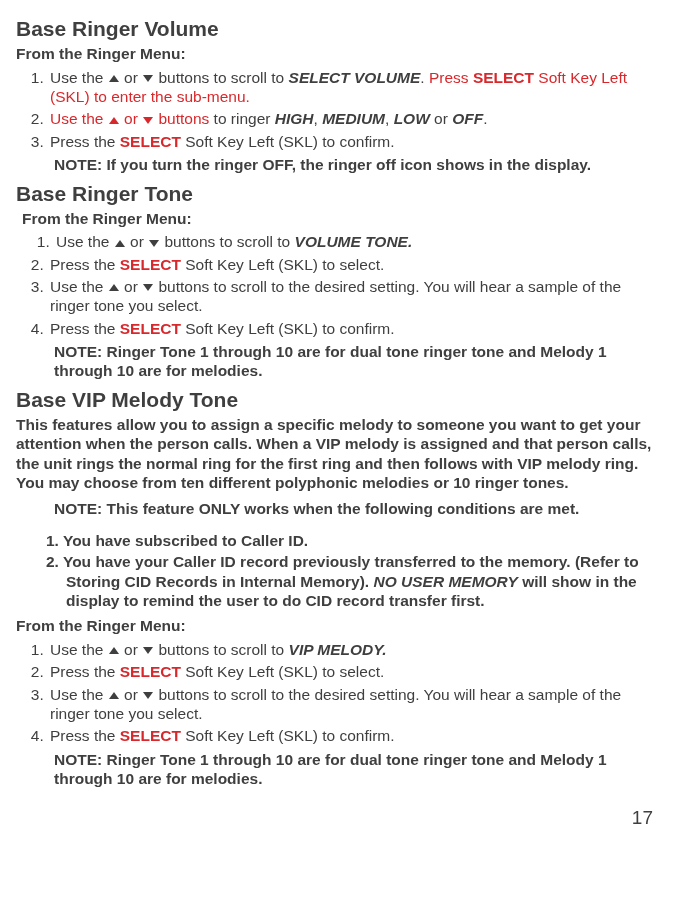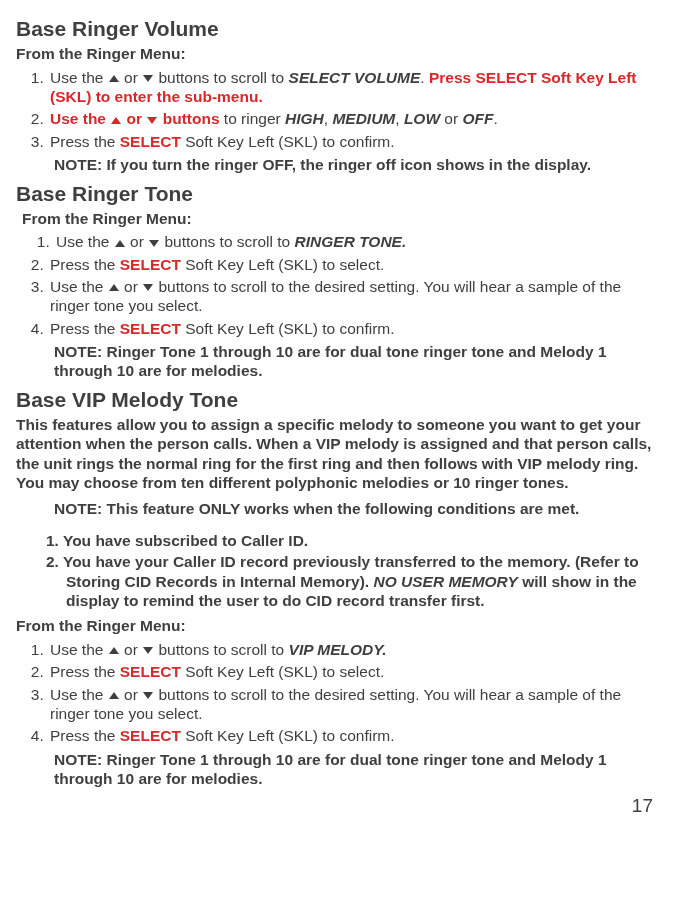--- a/index.html
+++ b/index.html
@@ -24,21 +24,21 @@
     color: #3f3f3f;
   }
   ol {
     margin: 0 0 0 0;
     padding: 0 0 0 32px;
   }
   ol li {
     margin: 1px 0 3px 0;
     padding-left: 2px;
   }
-  .red { color: #d9282c; font-weight: bold; }
+  .red { color: #d9282c; }
   .bi { font-style: italic; font-weight: bold; }
   .b { font-weight: bold; }
   .up, .dn {
     display: inline-block;
     width: 0; height: 0;
     border-left: 5px solid transparent;
     border-right: 5px solid transparent;
     vertical-align: middle;
     margin: 0 1px;
   }
@@ -62,21 +62,21 @@
   .notelist {
     font-weight: bold;
     margin: 2px 0 2px 30px;
     padding-left: 20px;
     text-indent: -20px;
   }
   .pagenum {
     text-align: right;
     font-size: 19px;
     color: #3f3f3f;
-    margin-top: 6px;
+    margin-top: 18px;
   }
 </style>
 </head>
 <body>
 
 <h2>Base Ringer Volume</h2>
 <div class="subhead">From the Ringer Menu:</div>
 <ol>
   <li>
     <span>Use the </span><span class="up"></span><span> or </span><span class="dn"></span><span> buttons to scroll to </span><span class="bi">SELECT VOLUME</span><span>. </span><span class="red">Press </span><span class="red b">SELECT</span><span class="red"> Soft Key Left (SKL) to enter the sub-menu.</span>
@@ -87,21 +87,21 @@
   <li>
     <span>Press the </span><span class="red b">SELECT</span><span> Soft Key Left (SKL) to confirm.</span>
   </li>
 </ol>
 <div class="note">NOTE: If you turn the ringer OFF, the ringer off icon shows in the display.</div>
 
 <h2>Base Ringer Tone</h2>
 <div class="subhead" style="margin-left:6px">From the Ringer Menu:</div>
 <ol style="padding-left:38px">
   <li>
-    <span>Use the </span><span class="up"></span><span> or </span><span class="dn"></span><span> buttons to scroll to </span><span class="bi">RINGER TONE.</span>
+    <span>Use the </span><span class="up"></span><span> or </span><span class="dn"></span><span> buttons to scroll to </span><span class="bi">VOLUME TONE.</span>
   </li>
 </ol>
 <ol start="2">
   <li>
     <span>Press the </span><span class="red b">SELECT</span><span> Soft Key Left (SKL) to select.</span>
   </li>
   <li>
     <span>Use the </span><span class="up"></span><span> or </span><span class="dn"></span><span> buttons to scroll to the desired setting. You will hear a sample of the ringer tone you select.</span>
   </li>
   <li>

